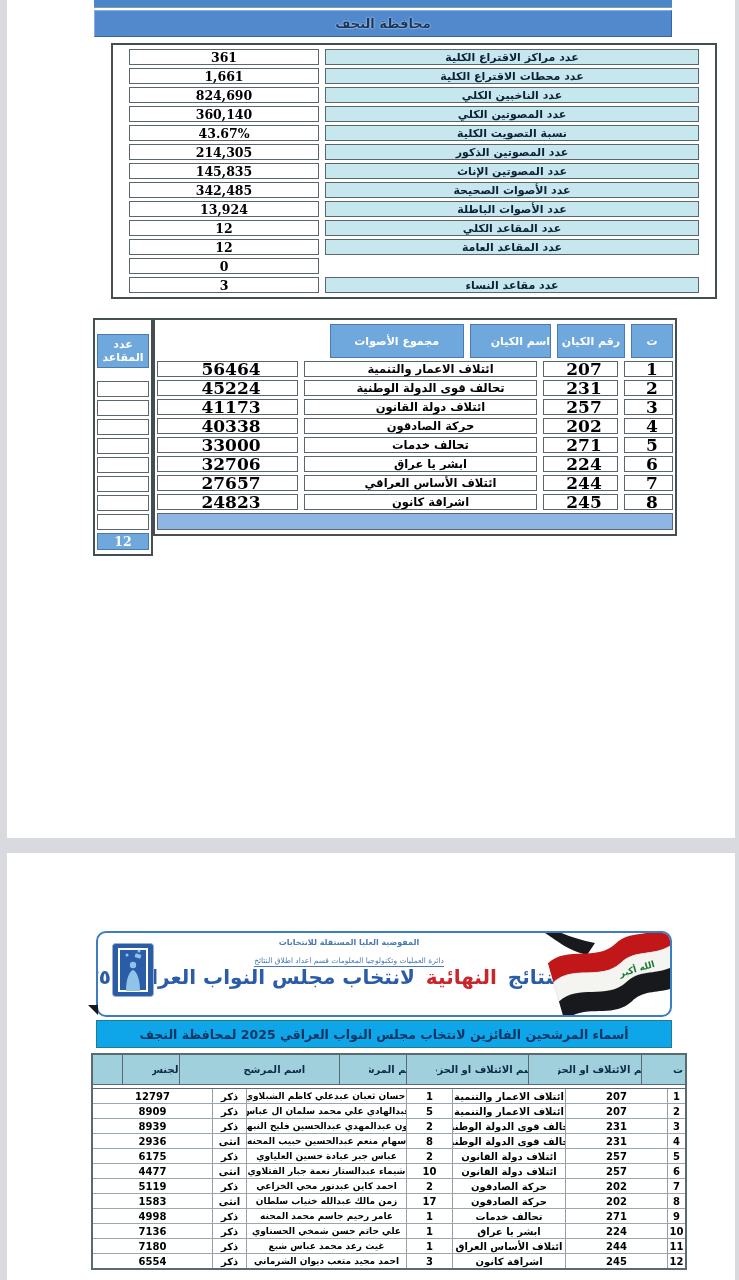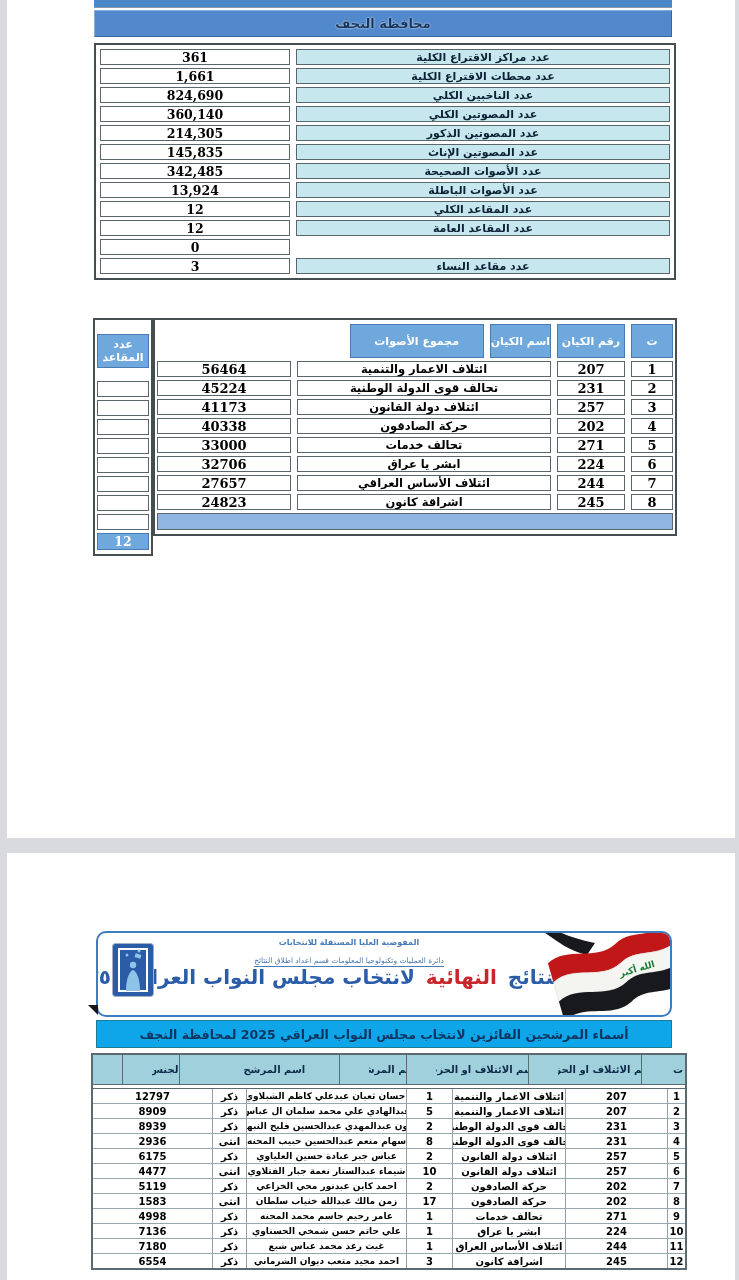--- a/index.html
+++ b/index.html
@@ -17,21 +17,21 @@
   #top-sliver{position:absolute;left:87px;top:0;width:578px;height:7px;background:#4a86c8;border-bottom:1px solid #8899aa;}
   #govbar{
     position:absolute;left:87px;top:10px;width:576px;height:25px;
     background:#5289cd;border:1px solid;border-color:#86afe0 #3a66a0 #3a66a0 #86afe0;
     display:flex;align-items:center;justify-content:center;
     font-weight:bold;font-size:13px;color:#16365c;text-shadow:0 0 2px rgba(255,255,255,.95);
     direction:rtl;
   }
 
   
-  #stats{position:absolute;left:87px;top:43px;width:574px;border:2px solid #454f52;background:#fff;padding:1px 2px;}
+  #stats{position:absolute;left:104px;top:43px;width:574px;border:2px solid #454f52;background:#fff;padding:1px 14px;}
   .srow{display:flex;gap:6px;margin:3px 2px;direction:ltr;}
   .sval{
     width:188px;height:14px;border:1px solid #59666b;background:#fff;
     display:flex;align-items:center;justify-content:center;
     font-family:"DejaVu Serif", serif;font-weight:bold;font-size:12.5px;color:#000;
   }
   .slbl{
     flex:1;height:14px;border:1px solid #59666b;background:#c6e7ee;
     display:flex;align-items:center;justify-content:center;
     font-weight:bold;font-size:11px;color:#0d2136;direction:rtl;
@@ -45,24 +45,24 @@
     display:flex;align-items:center;justify-content:center;text-align:center;
     border:1px solid #4a7ab0;height:32px;margin:13px 0;direction:rtl;
   }
   .pmheadrow,.pmrow{display:flex;gap:6px;margin:3px 0;direction:rtl;}
   .pmheadrow .phead{flex:none;margin:0;}
   .pcell{
     height:14px;border:1px solid #59666b;background:#fff;
     display:flex;align-items:center;justify-content:center;
     font-weight:bold;font-size:11.5px;color:#000;direction:rtl;
   }
-  .num{font-family:"DejaVu Serif", serif;font-size:13px;}
+  .num{font-family:"DejaVu Serif", serif;font-size:17px;padding-left:7px;}
   .c-seq{width:40px;}
   .c-no{width:66px;}
-  .c-name{flex:1;}
+  .c-name{flex:1;padding-left:20px;}
   .c-votes{width:132px;}
   .pseat{
     height:14px;border:1px solid #59666b;margin:3px 0;
     display:flex;align-items:center;justify-content:center;
     font-family:"DejaVu Serif", serif;font-weight:bold;font-size:12.5px;
   }
   .ptotal-seat{
     height:15px;background:#6fa8dc;color:#fff;border:1px solid #4a7ab0;margin:3px 0;
     display:flex;align-items:center;justify-content:center;
     font-family:"DejaVu Serif", serif;font-weight:bold;font-size:12.5px;
@@ -146,20 +146,24 @@
         </div>
           <div class="srow">
           <div class="sval">824,690</div>
           <div class="slbl">عدد الناخبين الكلي</div>
         </div>
           <div class="srow">
           <div class="sval">360,140</div>
           <div class="slbl">عدد المصوتين الكلي</div>
         </div>
           <div class="srow">
+          <div class="sval">43.67%</div>
+          <div class="slbl">نسبة التصويت الكلية</div>
+        </div>
+          <div class="srow">
           <div class="sval">214,305</div>
           <div class="slbl">عدد المصوتين الذكور</div>
         </div>
           <div class="srow">
           <div class="sval">145,835</div>
           <div class="slbl">عدد المصوتين الإناث</div>
         </div>
           <div class="srow">
           <div class="sval">342,485</div>
           <div class="slbl">عدد الأصوات الصحيحة</div>

